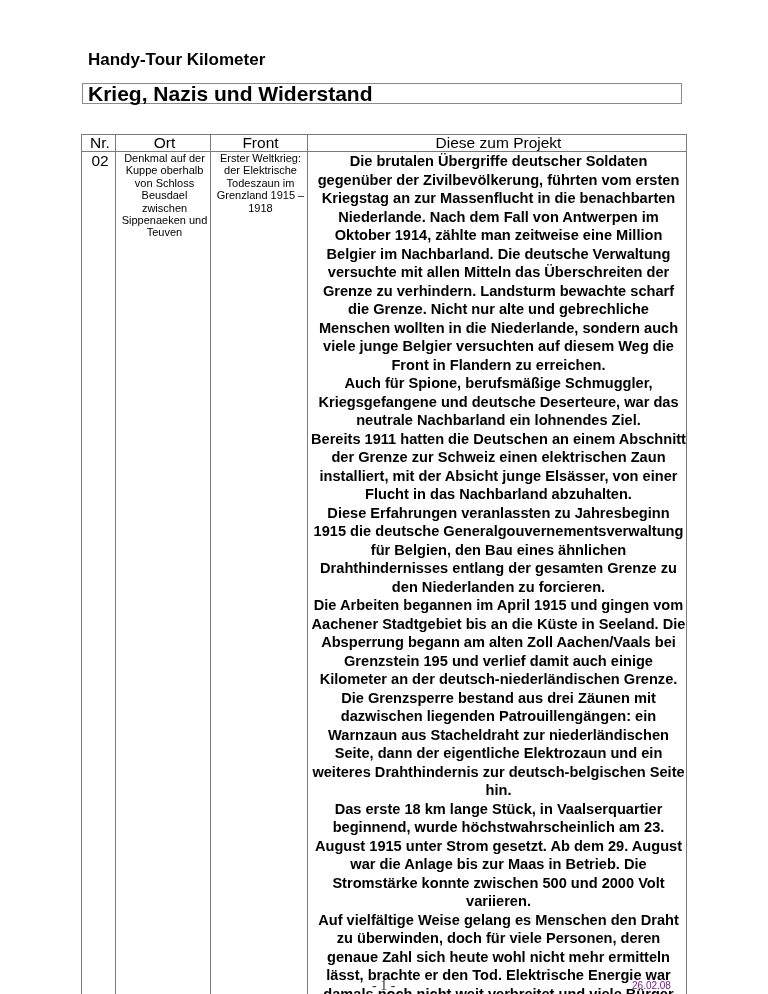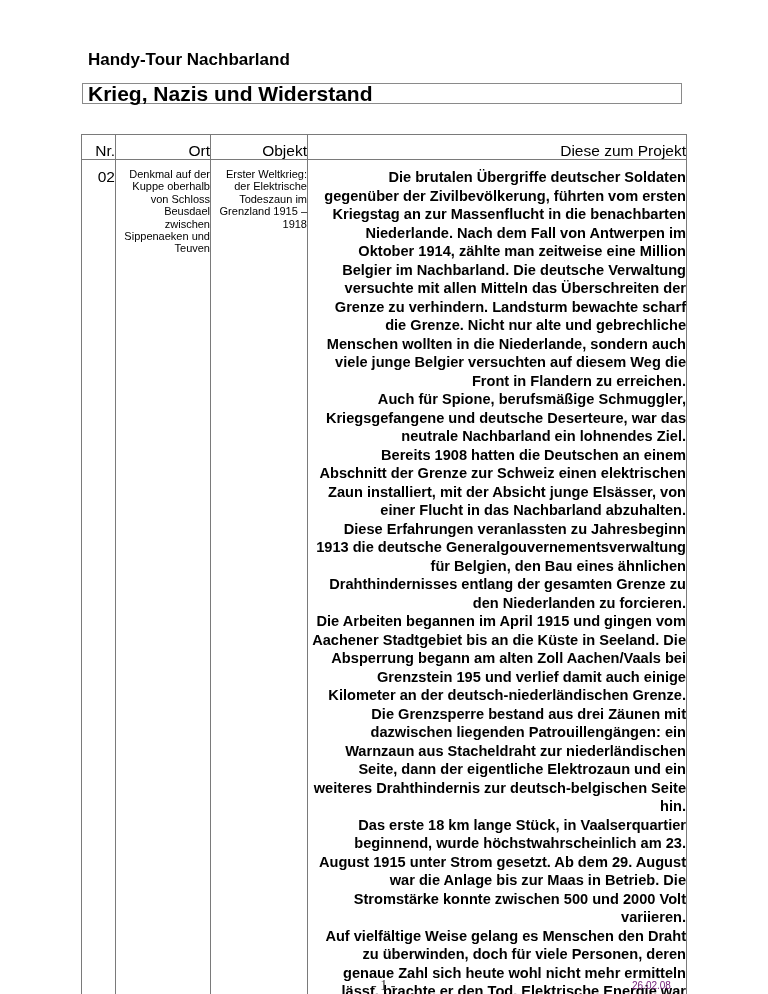--- a/index.html
+++ b/index.html
@@ -47,22 +47,22 @@
       left: 81px;
       top: 134px;
       width: 605px;
       border-collapse: collapse;
       table-layout: fixed;
     }
     table.content-table th,
     table.content-table td {
       border: 1px solid #7a7a7a;
       vertical-align: top;
-      padding: 8px 0 0 3px;
-      text-align: right;
+      padding: 0 0 0 3px;
+      text-align: center;
       font-weight: normal;
     }
     table.content-table th {
       font-size: 15.5px;
       line-height: 16px;
       height: 16px;
       white-space: nowrap;
     }
     td.cell-nr {
       font-size: 15.5px;
@@ -101,51 +101,51 @@
       font-family: Liberation Sans, sans-serif;
       font-size: 10px;
       line-height: 16px;
       color: #701a75;
       white-space: nowrap;
     }
   </style>
 </head>
 <body>
 
-<div class="doc-title">Handy-Tour Nachbarland</div>
+<div class="doc-title">Handy-Tour Kilometer</div>
 
 <div class="section-box">
   <div class="section-title">Krieg, Nazis und Widerstand</div>
 </div>
 
 <table class="content-table">
   <colgroup>
     <col style="width:34px">
     <col style="width:95px">
     <col style="width:97px">
     <col style="width:379px">
   </colgroup>
   <thead>
     <tr>
       <th>Nr.</th>
       <th>Ort</th>
-      <th>Objekt</th>
+      <th>Front</th>
       <th>Diese zum Projekt</th>
     </tr>
   </thead>
   <tbody>
     <tr>
       <td class="cell-nr">02</td>
       <td class="cell-small">Denkmal auf der Kuppe oberhalb von Schloss Beusdael zwischen Sippenaeken und Teuven</td>
       <td class="cell-small">Erster Weltkrieg: der Elektrische Todeszaun im Grenzland 1915 – 1918</td>
       <td class="cell-text">
         <span class="para">Die brutalen Übergriffe deutscher Soldaten gegenüber der Zivilbevölkerung, führten vom ersten Kriegstag an zur Massenflucht in die benachbarten Niederlande. Nach dem Fall von Antwerpen im Oktober 1914, zählte man zeitweise eine Million Belgier im Nachbarland. Die deutsche Verwaltung versuchte mit allen Mitteln das Überschreiten der Grenze zu verhindern. Landsturm bewachte scharf die Grenze. Nicht nur alte und gebrechliche Menschen wollten in die Niederlande, sondern auch viele junge Belgier versuchten auf diesem Weg die Front in Flandern zu erreichen.</span>
         <span class="para">Auch für Spione, berufsmäßige Schmuggler, Kriegsgefangene und deutsche Deserteure, war das neutrale Nachbarland ein lohnendes Ziel.</span>
-        <span class="para">Bereits 1908 hatten die Deutschen an einem Abschnitt der Grenze zur Schweiz einen elektrischen Zaun installiert, mit der Absicht junge Elsässer, von einer Flucht in das Nachbarland abzuhalten.</span>
-        <span class="para">Diese Erfahrungen veranlassten zu Jahresbeginn 1913 die deutsche Generalgouvernementsverwaltung für Belgien, den Bau eines ähnlichen Drahthindernisses entlang der gesamten Grenze zu den Niederlanden zu forcieren.</span>
+        <span class="para">Bereits 1911 hatten die Deutschen an einem Abschnitt der Grenze zur Schweiz einen elektrischen Zaun installiert, mit der Absicht junge Elsässer, von einer Flucht in das Nachbarland abzuhalten.</span>
+        <span class="para">Diese Erfahrungen veranlassten zu Jahresbeginn 1915 die deutsche Generalgouvernementsverwaltung für Belgien, den Bau eines ähnlichen Drahthindernisses entlang der gesamten Grenze zu den Niederlanden zu forcieren.</span>
         <span class="para">Die Arbeiten begannen im April 1915 und gingen vom Aachener Stadtgebiet bis an die Küste in Seeland. Die Absperrung begann am alten Zoll Aachen/Vaals bei Grenzstein 195 und verlief damit auch einige Kilometer an der deutsch-niederländischen Grenze. Die Grenzsperre bestand aus drei Zäunen mit dazwischen liegenden Patrouillengängen: ein Warnzaun aus Stacheldraht zur niederländischen Seite, dann der eigentliche Elektrozaun und ein weiteres Drahthindernis zur deutsch-belgischen Seite hin.</span>
         <span class="para">Das erste 18 km lange Stück, in Vaalserquartier beginnend, wurde höchstwahrscheinlich am 23. August 1915 unter Strom gesetzt. Ab dem 29. August war die Anlage bis zur Maas in Betrieb. Die Stromstärke konnte zwischen 500 und 2000 Volt variieren.</span>
         <span class="para">Auf vielfältige Weise gelang es Menschen den Draht zu überwinden, doch für viele Personen, deren genaue Zahl sich heute wohl nicht mehr ermitteln lässt, brachte er den Tod. Elektrische Energie war damals noch nicht weit verbreitet und viele Bürger ahnten nichts von deren Gefahren.</span>
         <span class="para">Das Leben der Belgier in der Besatzungszeit war hart und vielen Einschränkungen unterworfen.</span>
 
       </td>
     </tr>
   </tbody>
 </table>
 

